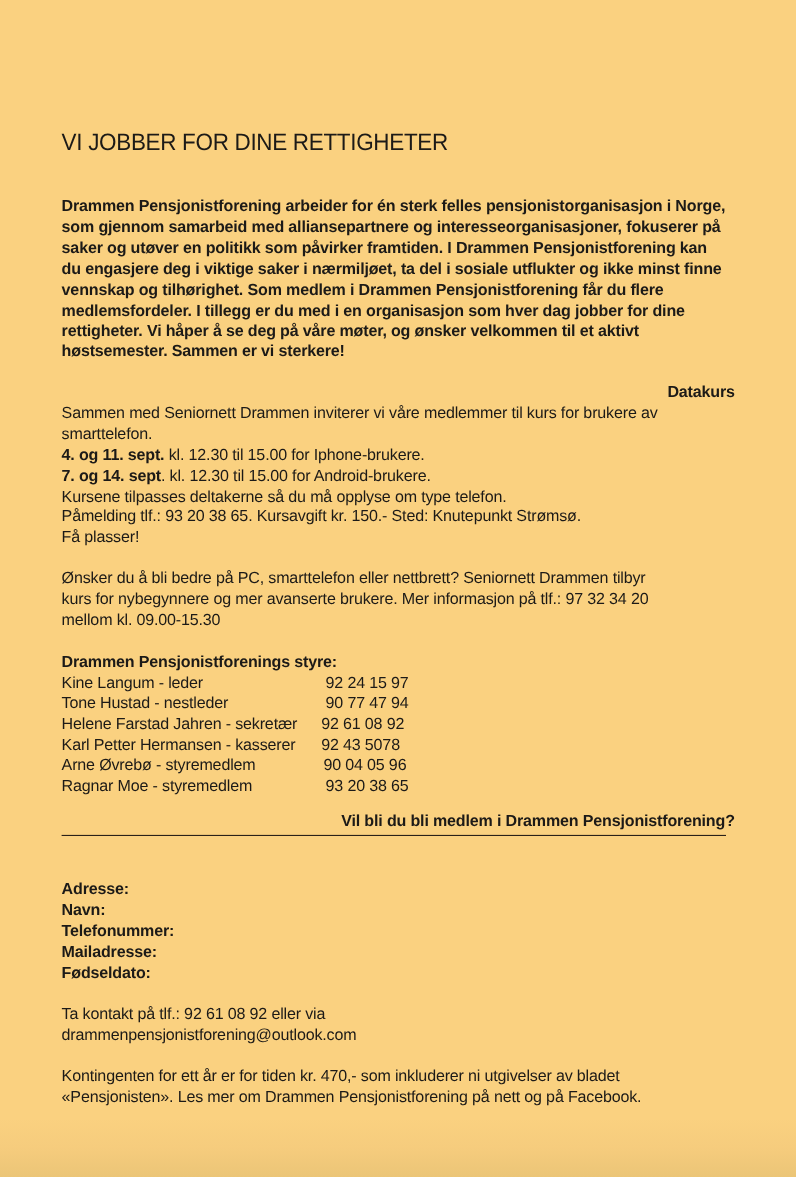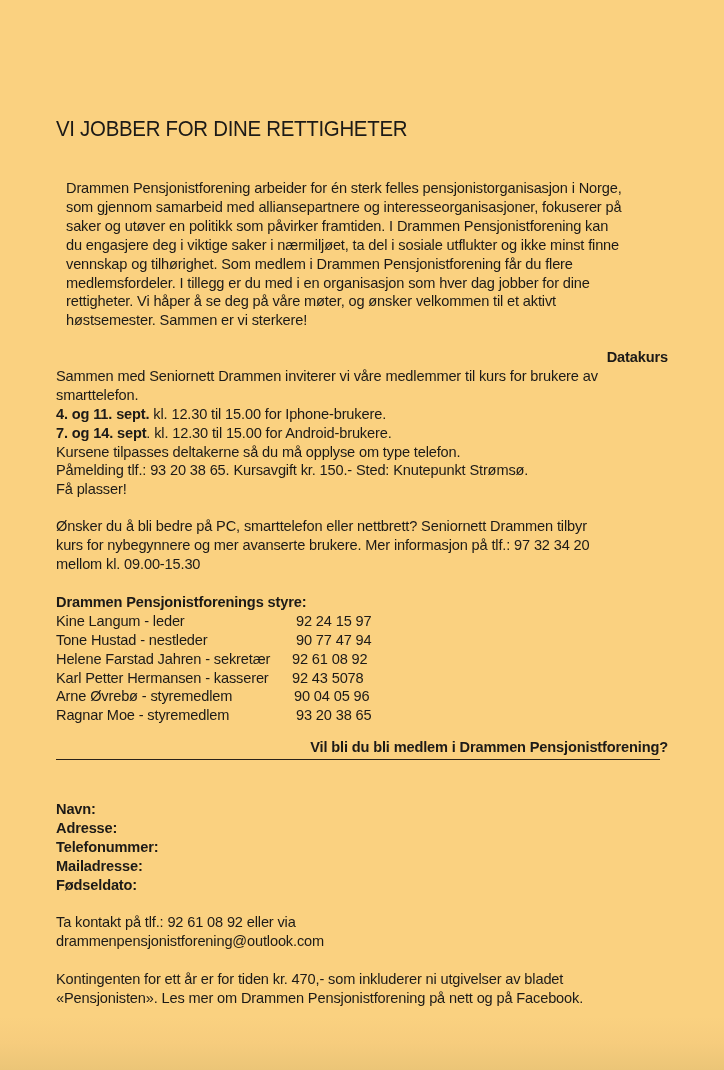--- a/index.html
+++ b/index.html
@@ -34,22 +34,23 @@
       transform-origin: left top;
     }
     .body-text {
       font-size: 14.6px;
       line-height: 18.9px;
       letter-spacing: -0.15px;
     }
     .intro {
       position: absolute;
       top: 179px;
-      left: 10px;
-      width: 612px;
+      left: 0;
+      width: 612px;
+      font-weight: bold;
     }
     .intro p, .block p {
       margin: 0;
     }
     .datakurs {
       position: absolute;
       top: 348px;
       left: 0;
       width: 612px;
     }
@@ -182,24 +183,24 @@
       <span class="phone">93 20 38 65</span>
     </div>
   </div>
 
   <div class="divider"></div>
 
   <div class="signup body-text bold nowrap">Vil bli du bli medlem i Drammen Pensjonistforening?</div>
 
   <div class="form-fields body-text">
     <div class="field bold">
+      <span>Adresse:</span>
+    </div>
+    <div class="field bold">
       <span>Navn:</span>
-    </div>
-    <div class="field bold">
-      <span>Adresse:</span>
     </div>
     <div class="field bold">
       <span>Telefonummer:</span>
     </div>
     <div class="field bold">
       <span>Mailadresse:</span>
     </div>
     <div class="field bold">
       <span>Fødseldato:</span>
     </div>

